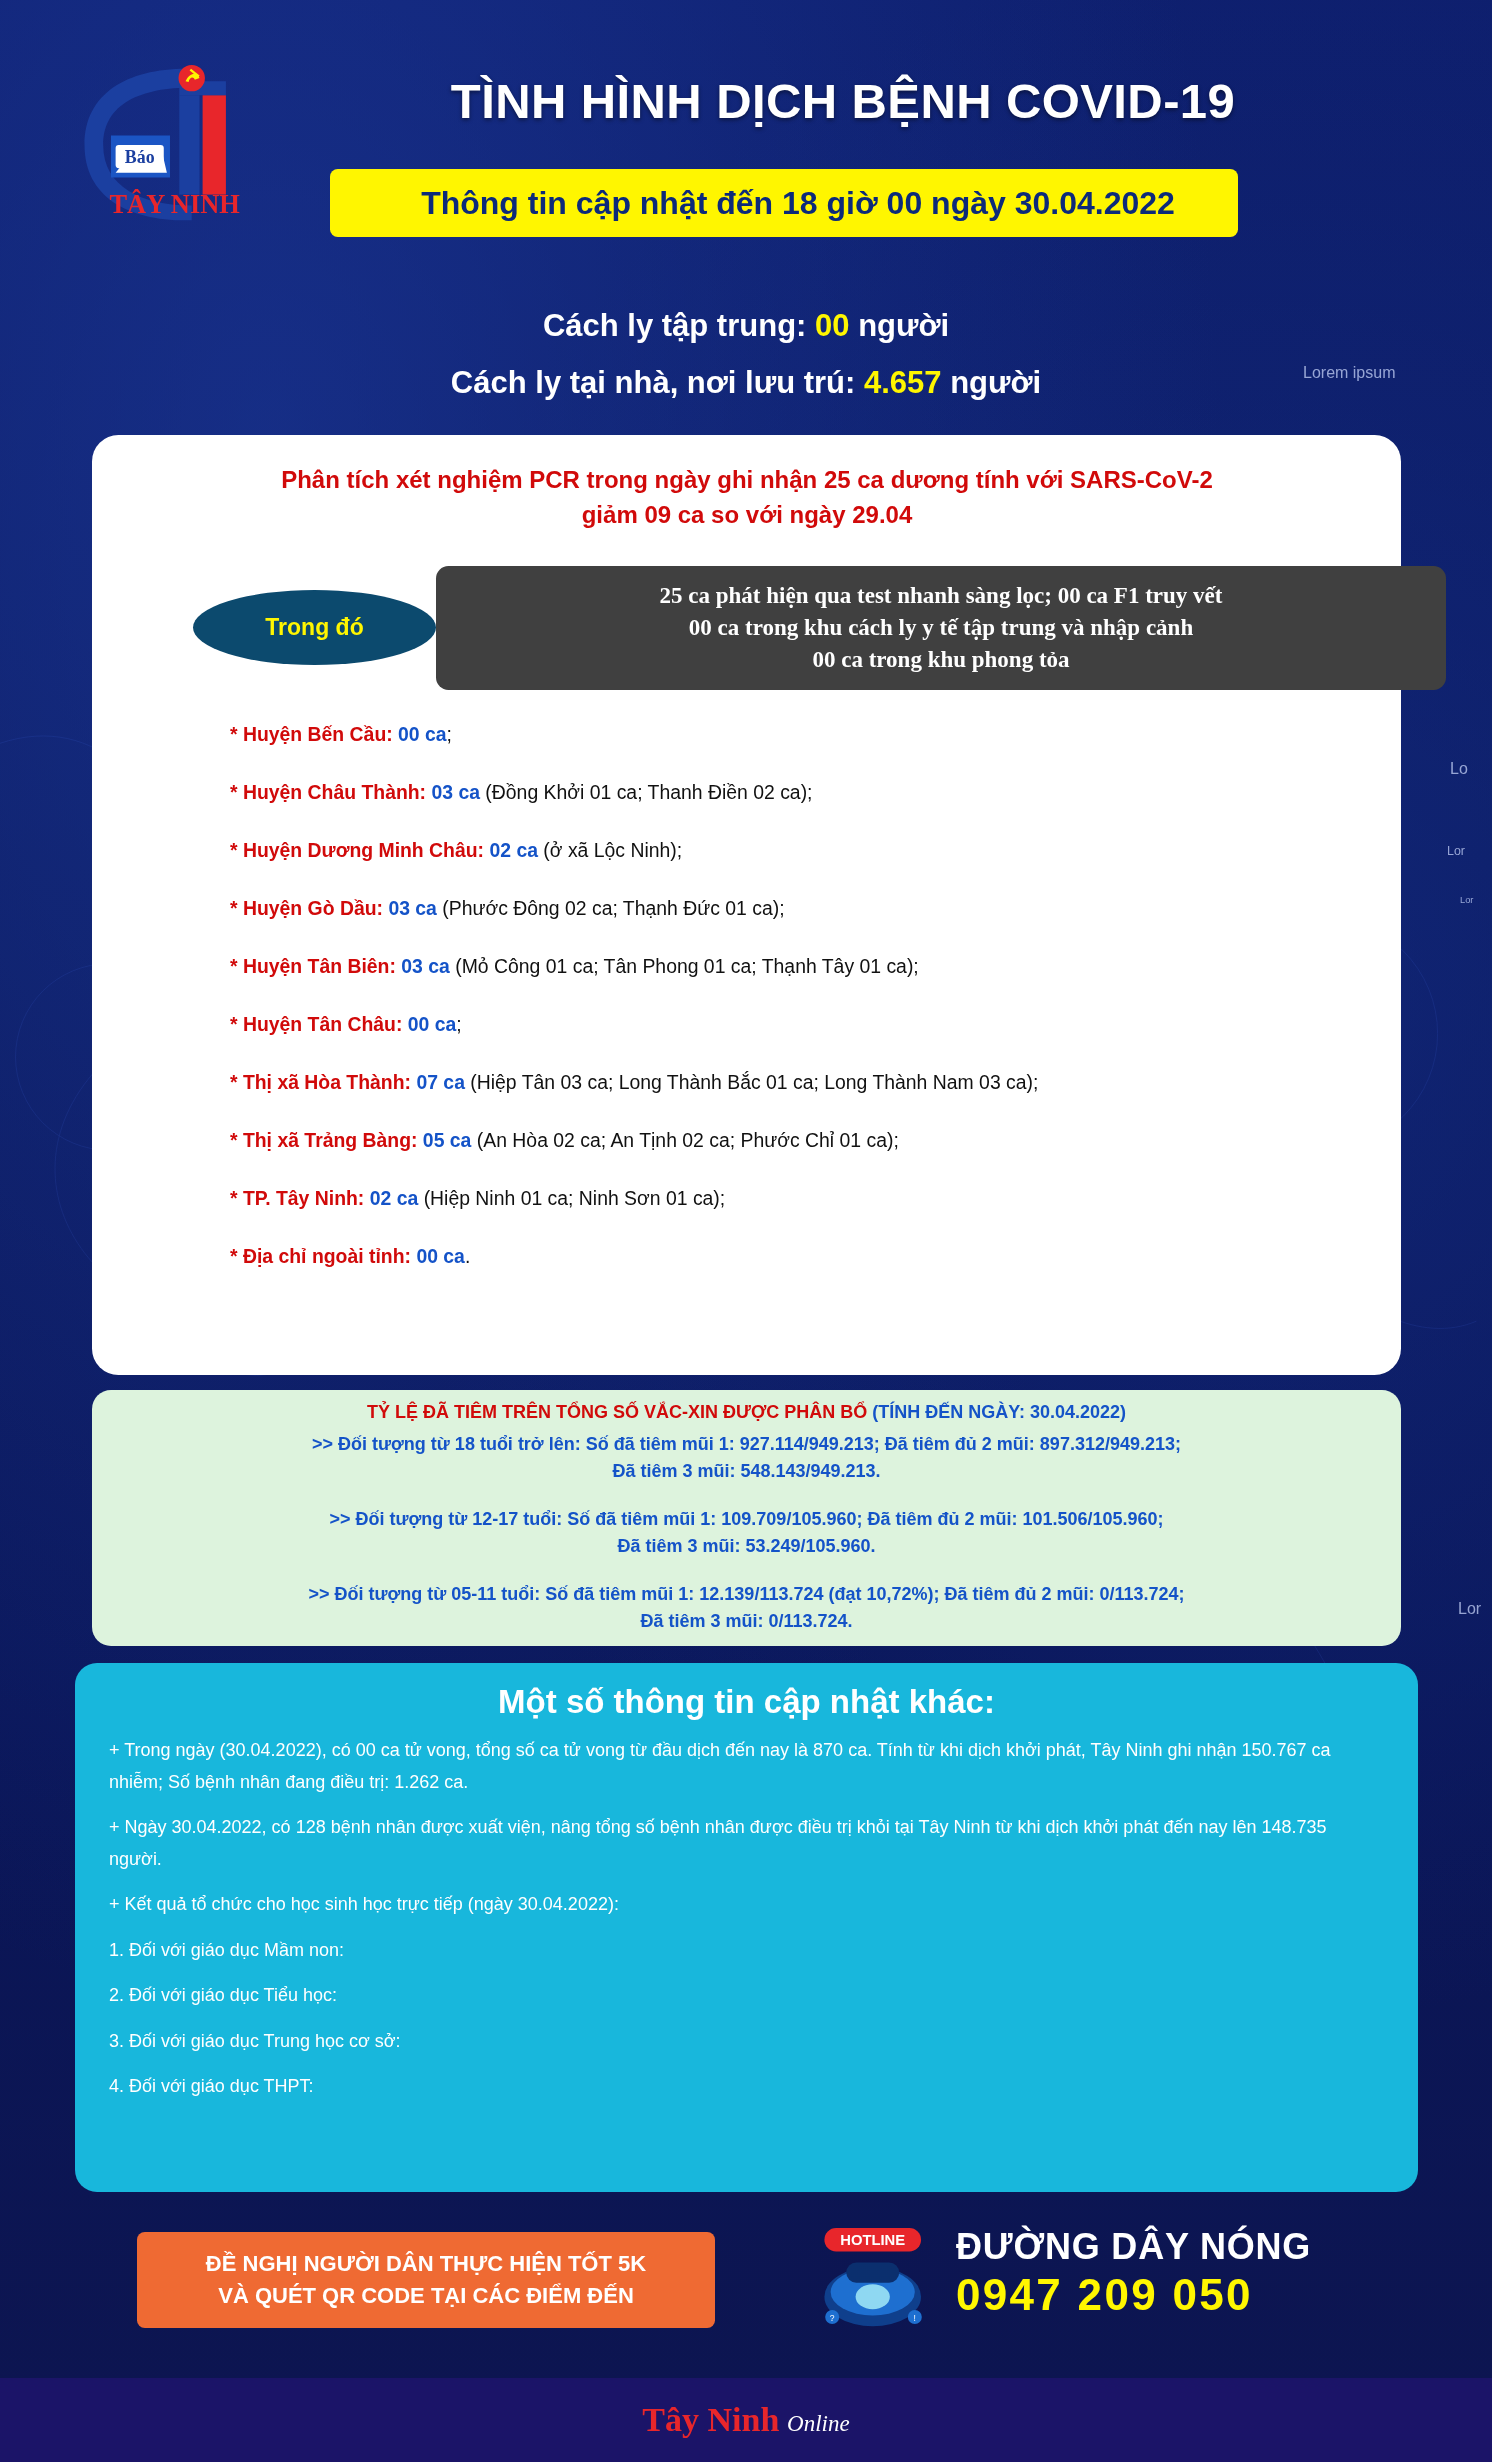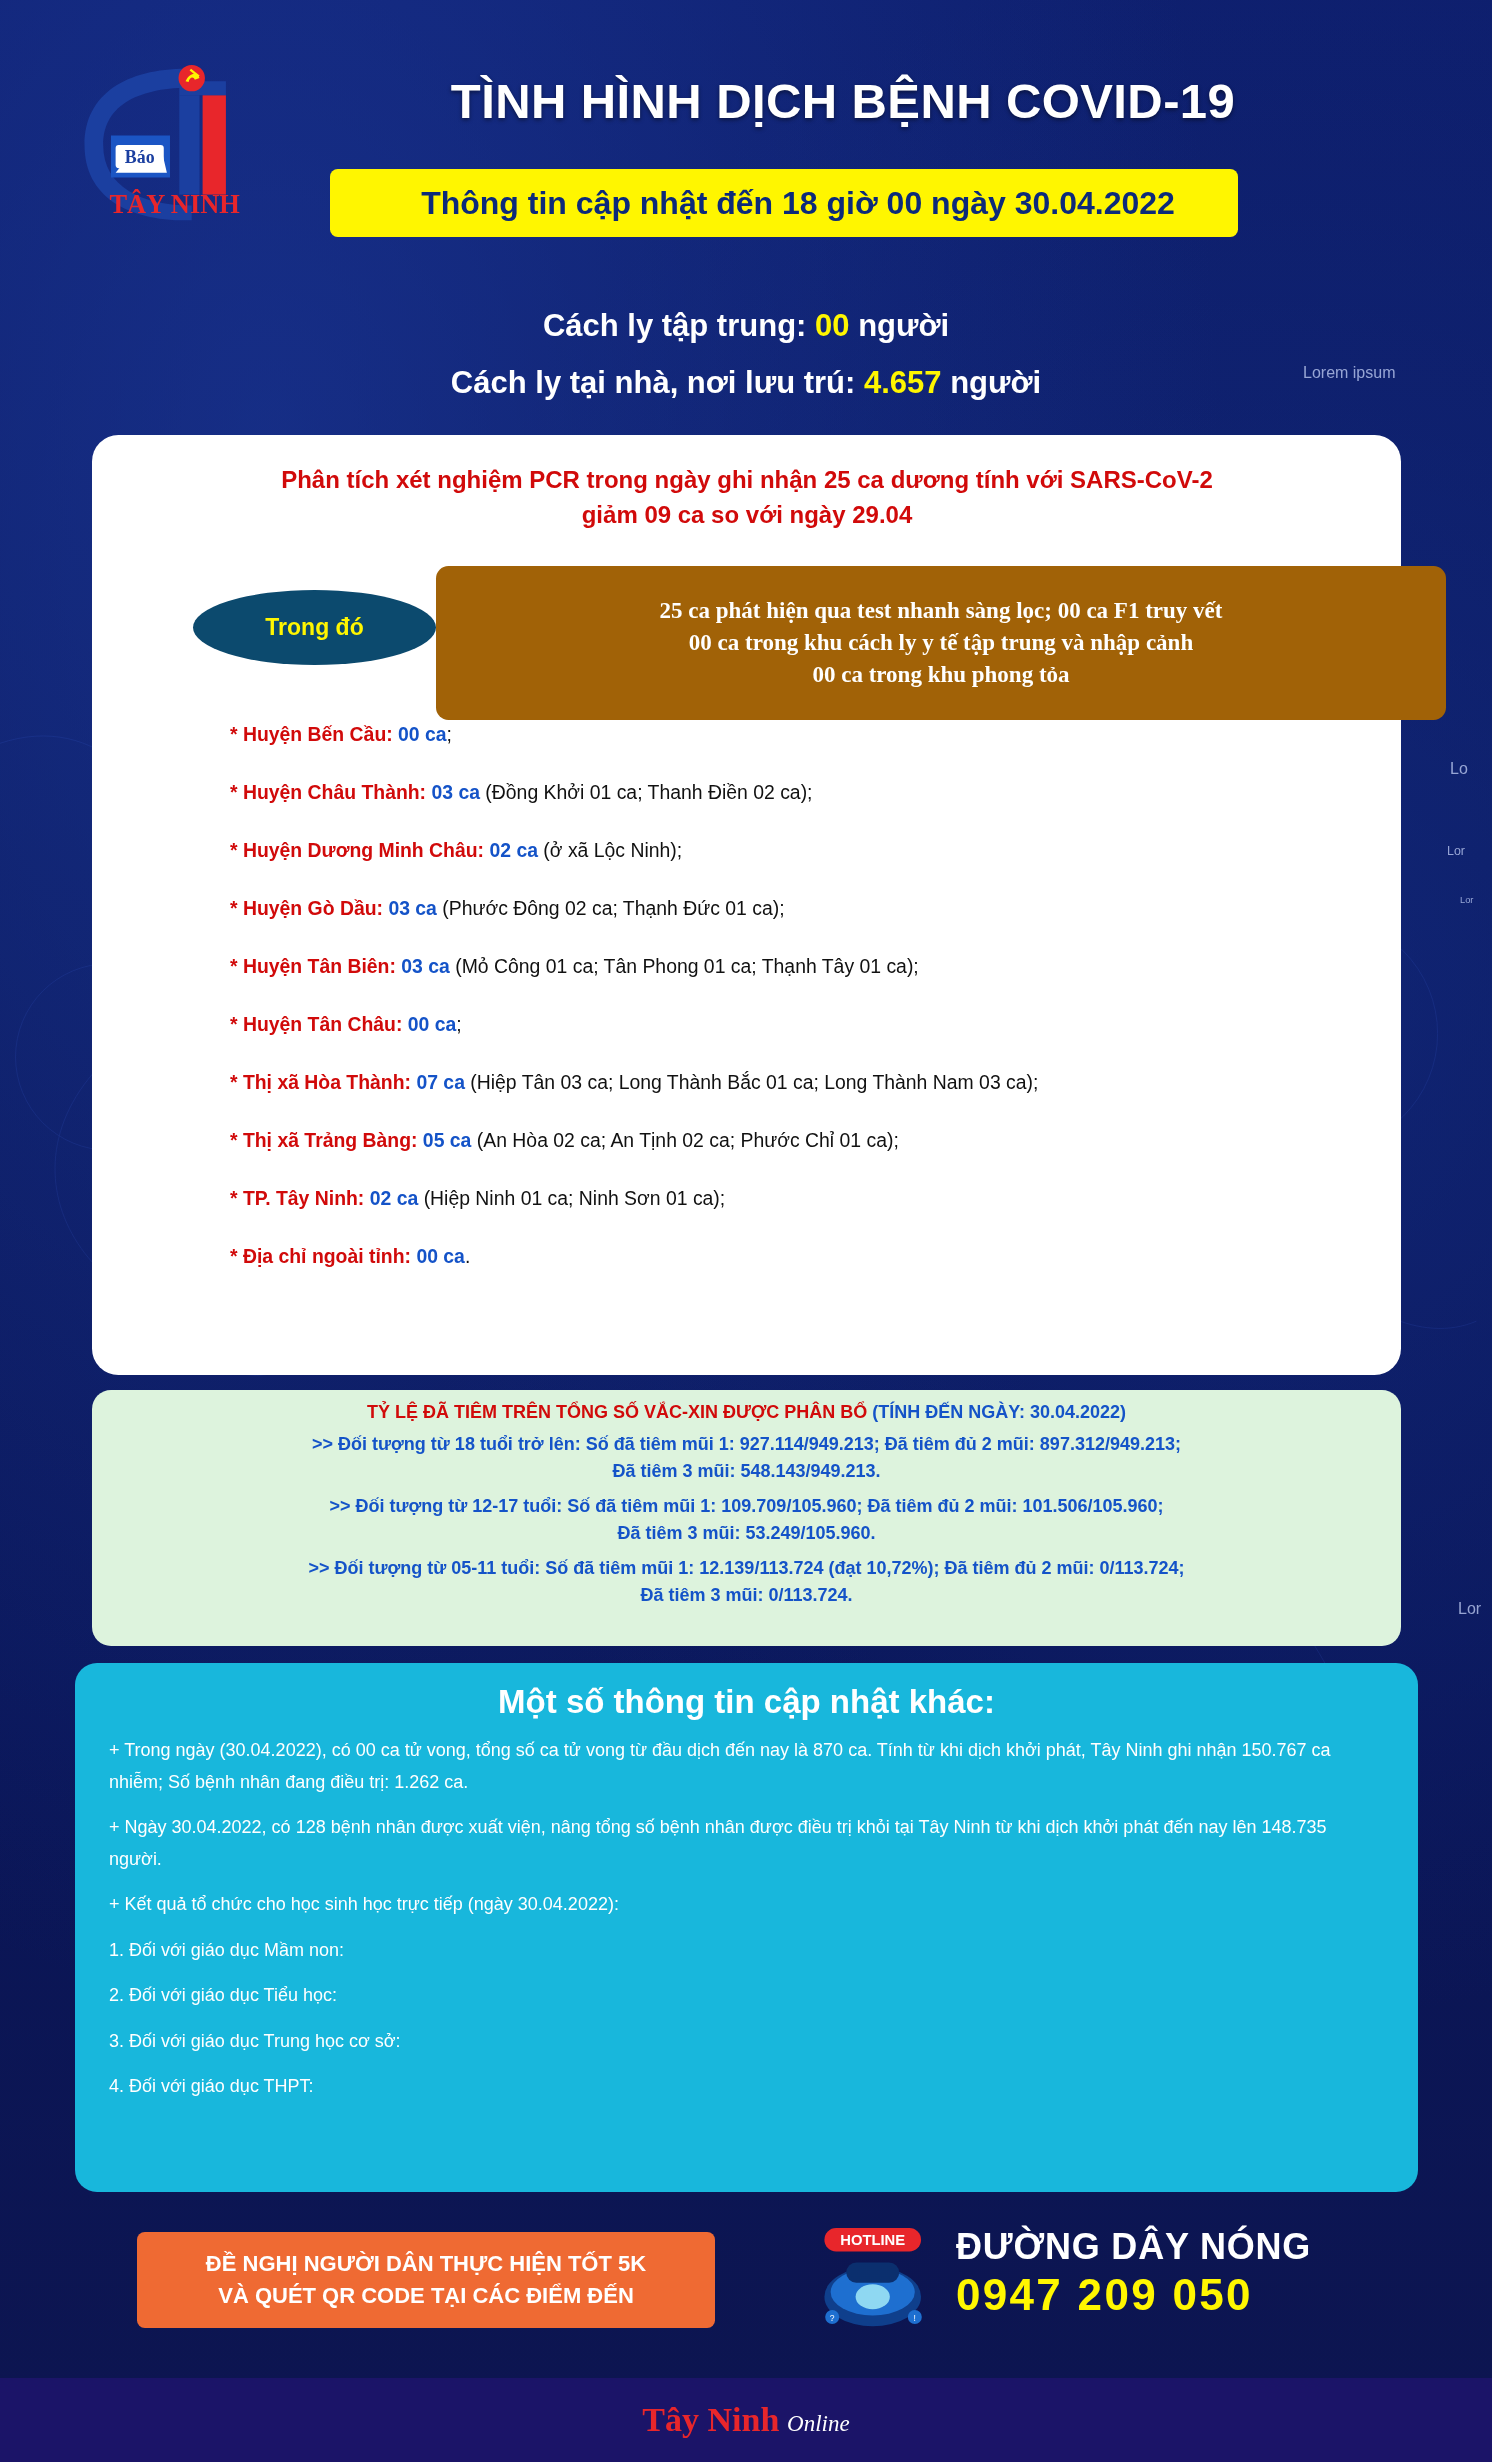--- a/index.html
+++ b/index.html
@@ -68,22 +68,22 @@
     position:absolute; left:47px; top:28px; width:1216px;
     text-align:center; color:#d10a0a; font-size:24px; font-weight:bold; line-height:1.45;
   }
   .trongdo-ellipse {
     position:absolute; left:101px; top:155px; width:243px; height:75px;
     background:#0c4a6e; border-radius:50%;
     display:flex; align-items:center; justify-content:center;
   }
   .trongdo-ellipse span { color:#fff600; font-size:23px; font-weight:bold; }
   .gray-box {
-    position:absolute; left:344px; top:131px; width:1010px; height:154px;
-    background:#a16207; border-radius:12.4px;
+    position:absolute; left:344px; top:131px; width:1010px; height:124px;
+    background:#404040; border-radius:12.4px;
     display:flex; flex-direction:column; align-items:center; justify-content:center;
     padding:4.7px 11px;
   }
   .gray-box div {
     color:#ffffff; font-size:23px; font-weight:bold;
     font-family:"Liberation Serif", serif;
     line-height:1.38; text-align:center;
   }
   .dist-list { position:absolute; left:138px; top:288px; width:1150px; }
   .dist-row {
@@ -99,21 +99,21 @@
     position:absolute; left:92px; top:1390px; width:1309px; height:256px;
     background:#ddf3dd; border-radius:19px;
     padding:12.4px 17px 7.8px;
   }
   .vac-title { text-align:center; font-size:18px; font-weight:bold; color:#d10a0a; }
   .vac-title .sub { color:#1453c8; }
   .vac-line {
     text-align:center; font-size:18px; font-weight:bold; color:#1453c8;
     line-height:1.5; margin-top:7.8px;
   }
-  .vac-line.second { margin-top:8px; }
+  .vac-line.second { margin-top:21px; }
 
   
   .other {
     position:absolute; left:75px; top:1663px; width:1343px; height:529px;
     background:#18b7dc; border-radius:22px;
     padding:17px 34px;
   }
   .other h2 {
     margin:3.1px 0 14px; text-align:center; color:#ffffff;
     font-size:33px; font-weight:bold;

